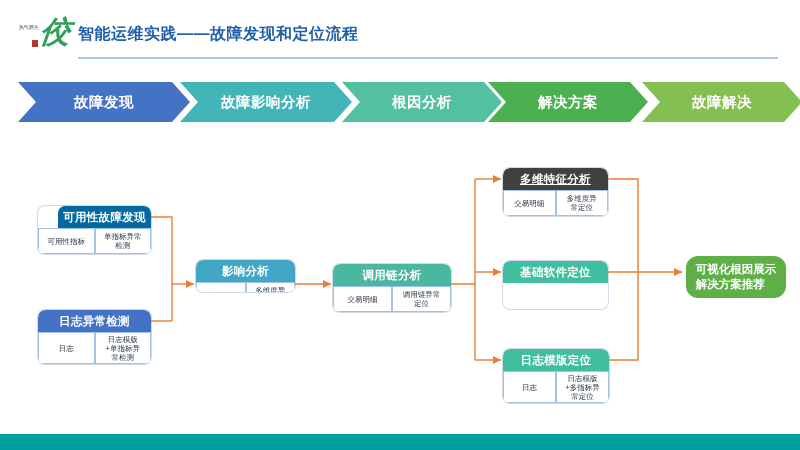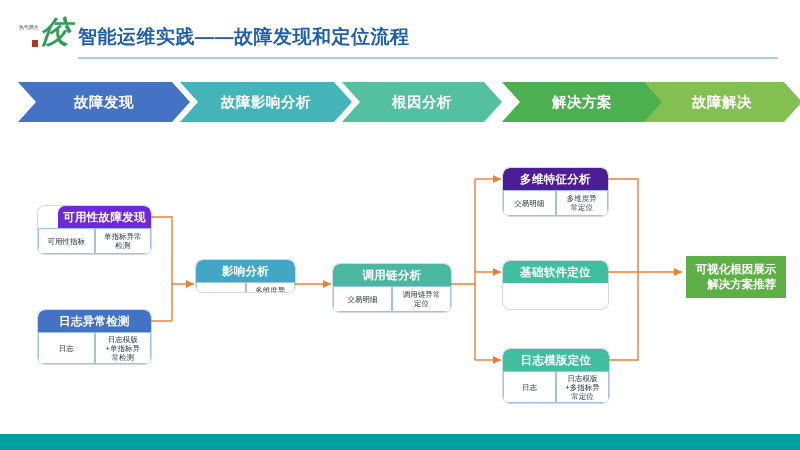--- a/index.html
+++ b/index.html
@@ -20,21 +20,21 @@
     position:absolute;left:1px;top:6px;width:28px;
     font-size:5px;line-height:6px;color:#4a4a4a;text-align:center;
     letter-spacing:0px;
   }
   #logo .seal{
     position:absolute;left:18px;top:22px;width:6px;height:7px;
     background:#b5342c;
   }
   #title{
     position:absolute;left:78px;top:24px;
-    font-size:19px;font-weight:bold;color:#1f5fa9;letter-spacing:.5px;
+    font-size:16px;font-weight:bold;color:#1f5fa9;letter-spacing:.5px;
     white-space:nowrap;
   }
   #title-rule{
     position:absolute;left:78px;top:57px;width:700px;height:2px;
     background:#a8cbe8;
   }
   
   #process{position:absolute;left:18px;top:82px;width:766px;height:40px;}
   .chev{
     position:absolute;top:0;height:40px;
@@ -60,22 +60,22 @@
   }
   .node .body{display:flex;background:#ffffff;}
   .node .cell{
     flex:1;display:flex;align-items:center;justify-content:center;
     text-align:center;font-size:7.5px;line-height:9px;color:#1f2d3d;
     padding:3px 8px;border:1px solid #9dc3e6;
     box-sizing:border-box;
   }
   .node .cell + .cell{border-left:1px solid #9dc3e6;}
   .node.single{
-    border-radius:0;display:flex;align-items:center;justify-content:center;
-    text-align:right;color:#ffffff;font-size:11.5px;font-weight:bold;
+    border-radius:12px;display:flex;align-items:center;justify-content:center;
+    text-align:left;color:#ffffff;font-size:11.5px;font-weight:bold;
     line-height:15px;box-shadow:none;
   }
   
   #footer-bar{position:absolute;left:0;bottom:0;width:800px;height:16px;background:#00a0a0;}
 </style>
 </head>
 <body>
 
 <div id="header">
 
@@ -92,21 +92,21 @@
 <div id="process">
     <div class="chev first" style="left: 0px; width: 172px; background: rgb(68, 114, 196); z-index: 10;">
       <span>故障发现</span>
     </div>
     <div class="chev" style="left: 162px; width: 172px; background: rgb(67, 181, 184); z-index: 9;">
       <span>故障影响分析</span>
     </div>
     <div class="chev" style="left: 324px; width: 160px; background: rgb(83, 192, 160); z-index: 8;">
       <span>根因分析</span>
     </div>
-    <div class="chev" style="left: 484px; width: 160px; background: rgb(76, 176, 80); z-index: 7;">
+    <div class="chev" style="left: 470px; width: 160px; background: rgb(76, 176, 80); z-index: 7;">
       <span>解决方案</span>
     </div>
     <div class="chev" style="left: 624px; width: 160px; background: rgb(132, 191, 82); z-index: 6;">
       <span>故障解决</span>
     </div>
   </div>
 
 <div id="flow">
   <svg id="wires" viewBox="0 0 800 290">
       <defs>
@@ -120,21 +120,21 @@
       <path d="M295,156 H331" fill="none" stroke="#ed7d31" stroke-width="1.4" marker-end="url(#ah)"></path>
       <path d="M433,156 H475" fill="none" stroke="#ed7d31" stroke-width="1.4"></path>
       <path d="M475,51 V232" fill="none" stroke="#ed7d31" stroke-width="1.4"></path>
       <path d="M475,51 H501" fill="none" stroke="#ed7d31" stroke-width="1.4" marker-end="url(#ah)"></path>
       <path d="M475,144 H501" fill="none" stroke="#ed7d31" stroke-width="1.4" marker-end="url(#ah)"></path>
       <path d="M475,232 H501" fill="none" stroke="#ed7d31" stroke-width="1.4" marker-end="url(#ah)"></path>
       <path d="M608,51 H638 V232 H608" fill="none" stroke="#ed7d31" stroke-width="1.4"></path>
       <path d="M608,144 H682" fill="none" stroke="#ed7d31" stroke-width="1.4" marker-end="url(#ah)"></path>
     </svg>
 <div class="node" style="left: 38px; top: 78px; width: 113px; height: 48px;">
-      <div class="head" style="background: #6d28d9; margin-left: 20px;">可用性故障发现</div>
+      <div class="head" style="background: #0369a1; margin-left: 20px;">可用性故障发现</div>
       <div class="body" style="height: 26px;">
         <div class="cell">可用性指标</div>
         <div class="cell">单指标异常检测</div>
       </div>
     </div>
     <div class="node" style="left: 38px; top: 182px; width: 113px; height: 54px;">
       <div class="head" style="background: rgb(68, 114, 196);">日志异常检测</div>
       <div class="body" style="height: 32px;">
         <div class="cell">日志</div>
         <div class="cell">日志模版+单指标异常检测</div>
@@ -148,21 +148,21 @@
       </div>
     </div>
     <div class="node" style="left: 333px; top: 136px; width: 118px; height: 48px;">
       <div class="head" style="background: rgb(74, 184, 160);">调用链分析</div>
       <div class="body" style="height: 26px;">
         <div class="cell">交易明细</div>
         <div class="cell">调用链异常定位</div>
       </div>
     </div>
     <div class="node" style="left: 503px; top: 40px; width: 105px; height: 48px;">
-      <div class="head" style="background: #4c1d95;">多维特征分析</div>
+      <div class="head" style="background: #404040; text-decoration: underline;">多维特征分析</div>
       <div class="body" style="height: 26px;">
         <div class="cell">交易明细</div>
         <div class="cell">多维度异常定位</div>
       </div>
     </div>
     <div class="node" style="left: 503px; top: 133px; width: 105px; height: 48px;">
       <div class="head" style="background: rgb(63, 191, 160); font-family: Liberation Mono, monospace;">基础软件定位</div>
     </div>
     <div class="node" style="left: 503px; top: 221px; width: 106px; height: 54px;">
       <div class="head" style="background: rgb(63, 191, 160);">日志模版定位</div>

